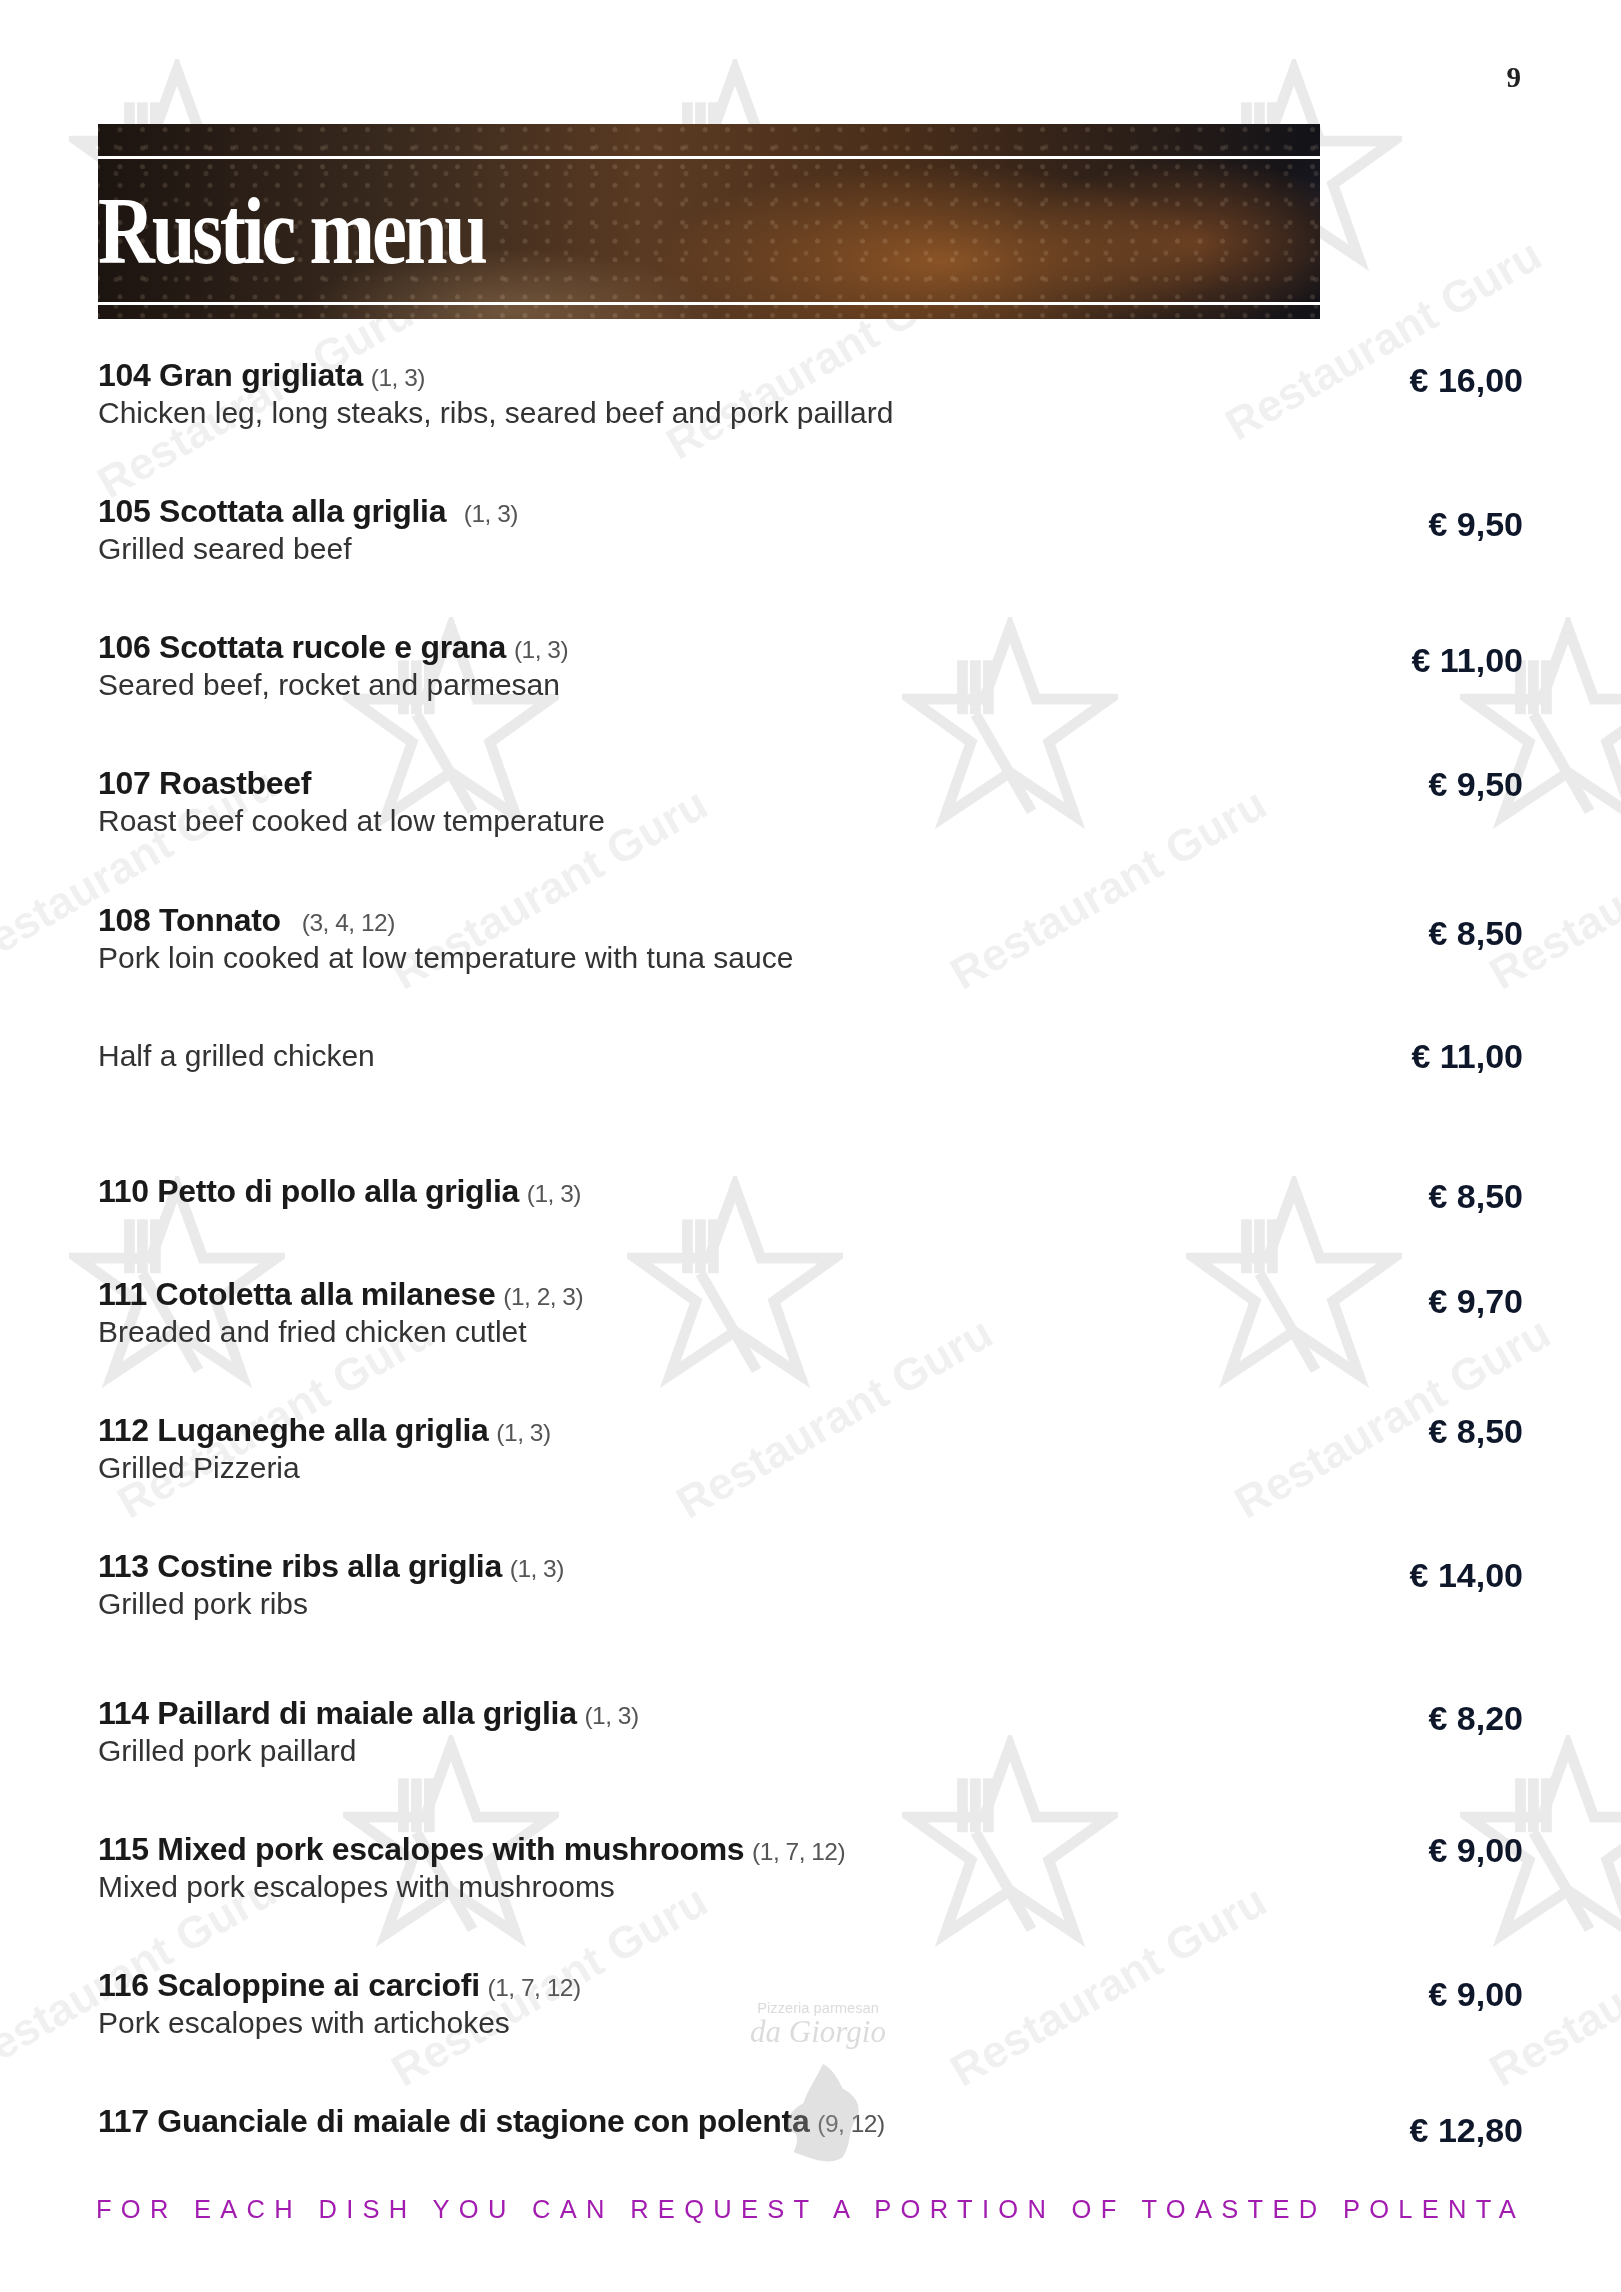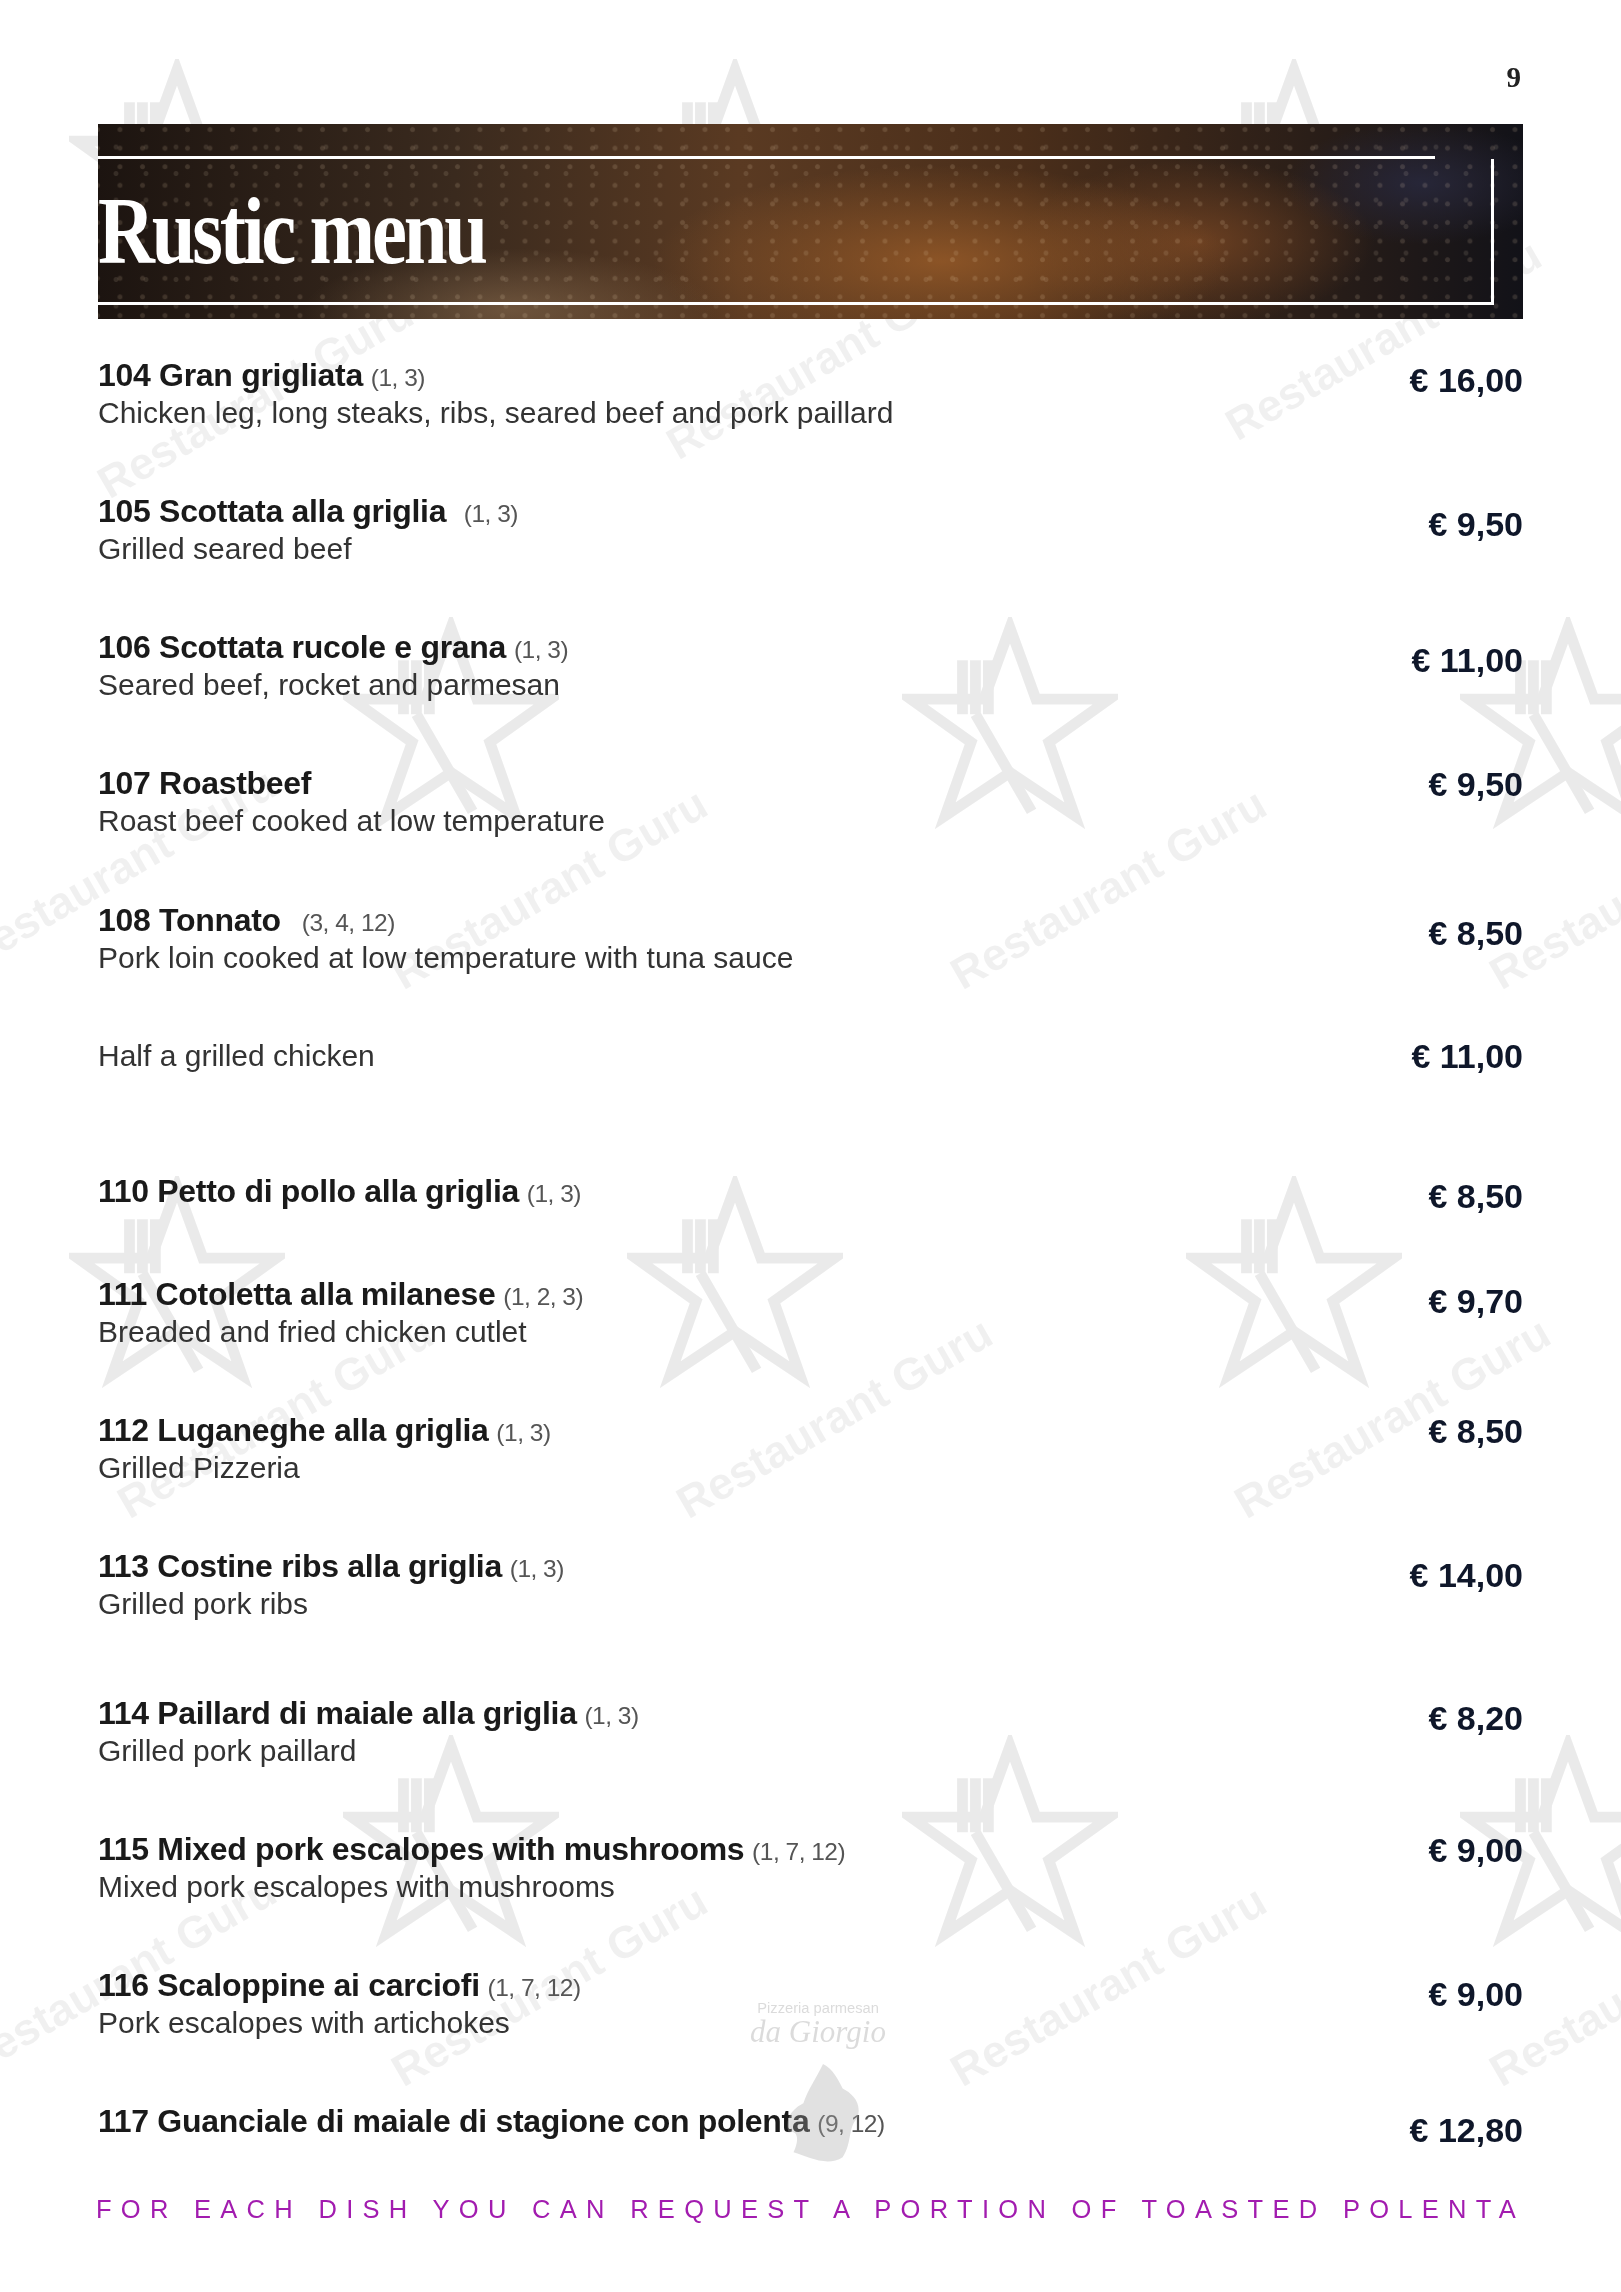--- a/index.html
+++ b/index.html
@@ -21,21 +21,21 @@
       right: 100px;
       font-family: "Liberation Serif", "DejaVu Serif", serif;
       font-weight: bold;
       font-size: 29px;
       color: #222;
     }
     .banner {
       position: absolute;
       left: 98px;
       top: 124px;
-      width: 1425px;
+      width: 1222px;
       height: 195px;
       overflow: hidden;
       background:
         radial-gradient(ellipse 412px 137px at 843px 137px, rgba(150,90,40,0.85), rgba(80,40,20,0.0) 70%),
         radial-gradient(ellipse 255px 118px at 1098px 118px, rgba(120,70,35,0.8), rgba(60,30,15,0) 70%),
         radial-gradient(ellipse 294px 88px at 412px 186px, rgba(140,110,80,0.6), rgba(0,0,0,0) 70%),
         radial-gradient(ellipse 196px 88px at 1323px 59px, rgba(40,40,60,0.9), rgba(0,0,0,0) 70%),
         linear-gradient(90deg, #1c1410 0%, #3a2a1e 25%, #5a3a22 45%, #4a2e1a 65%, #2a1e18 85%, #121218 100%);
     }
     .banner-speckle {

